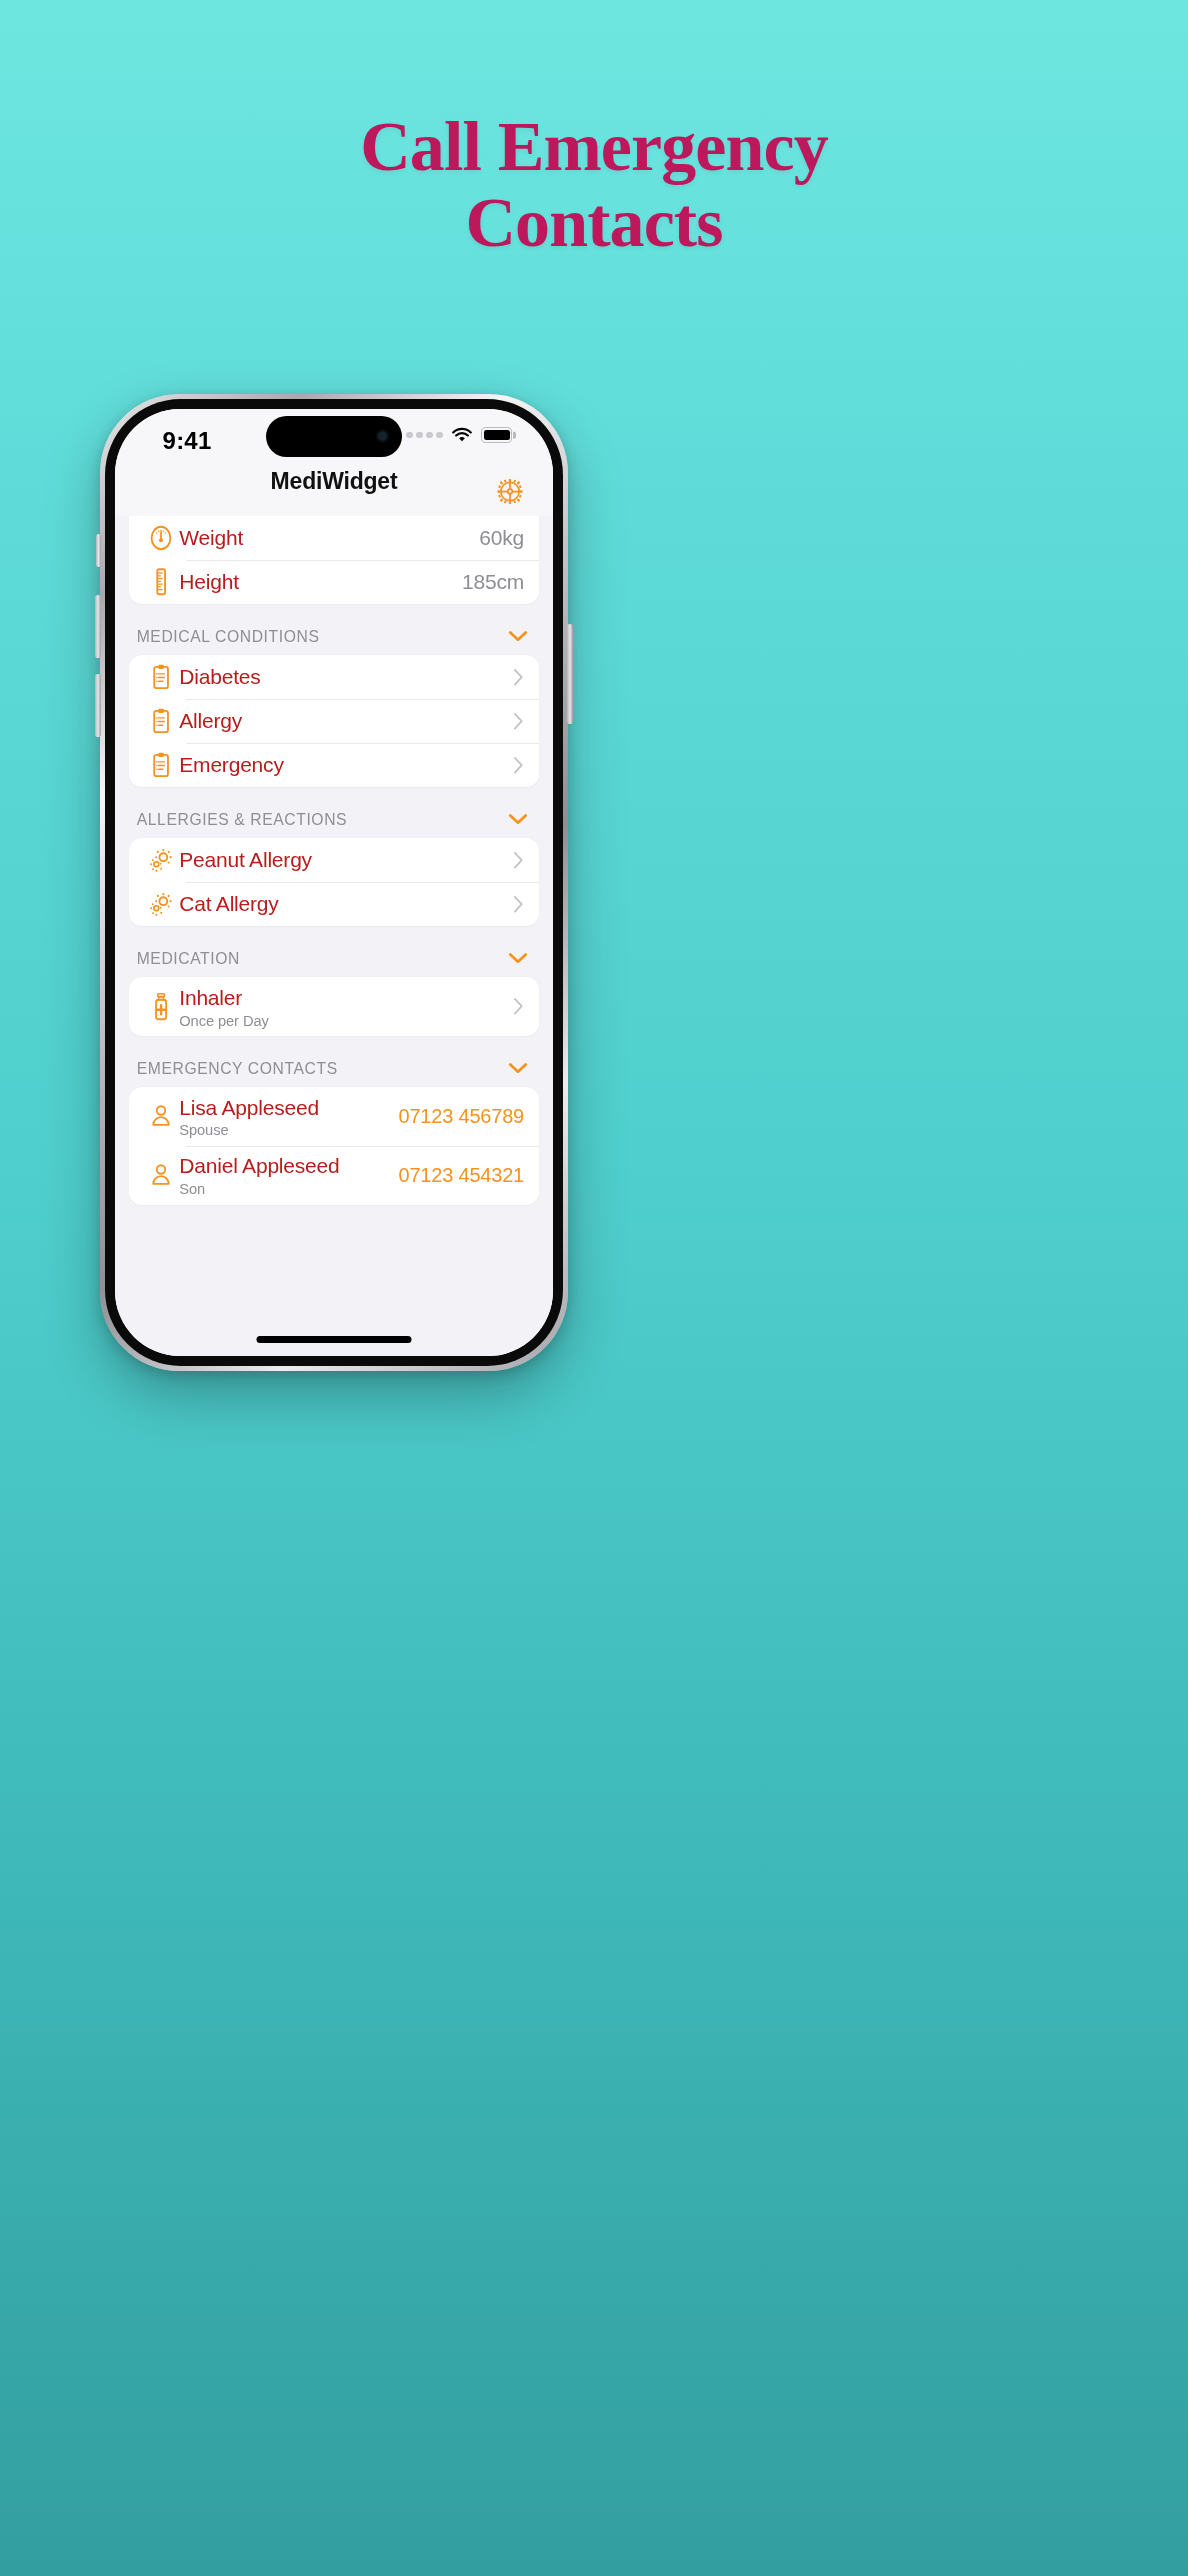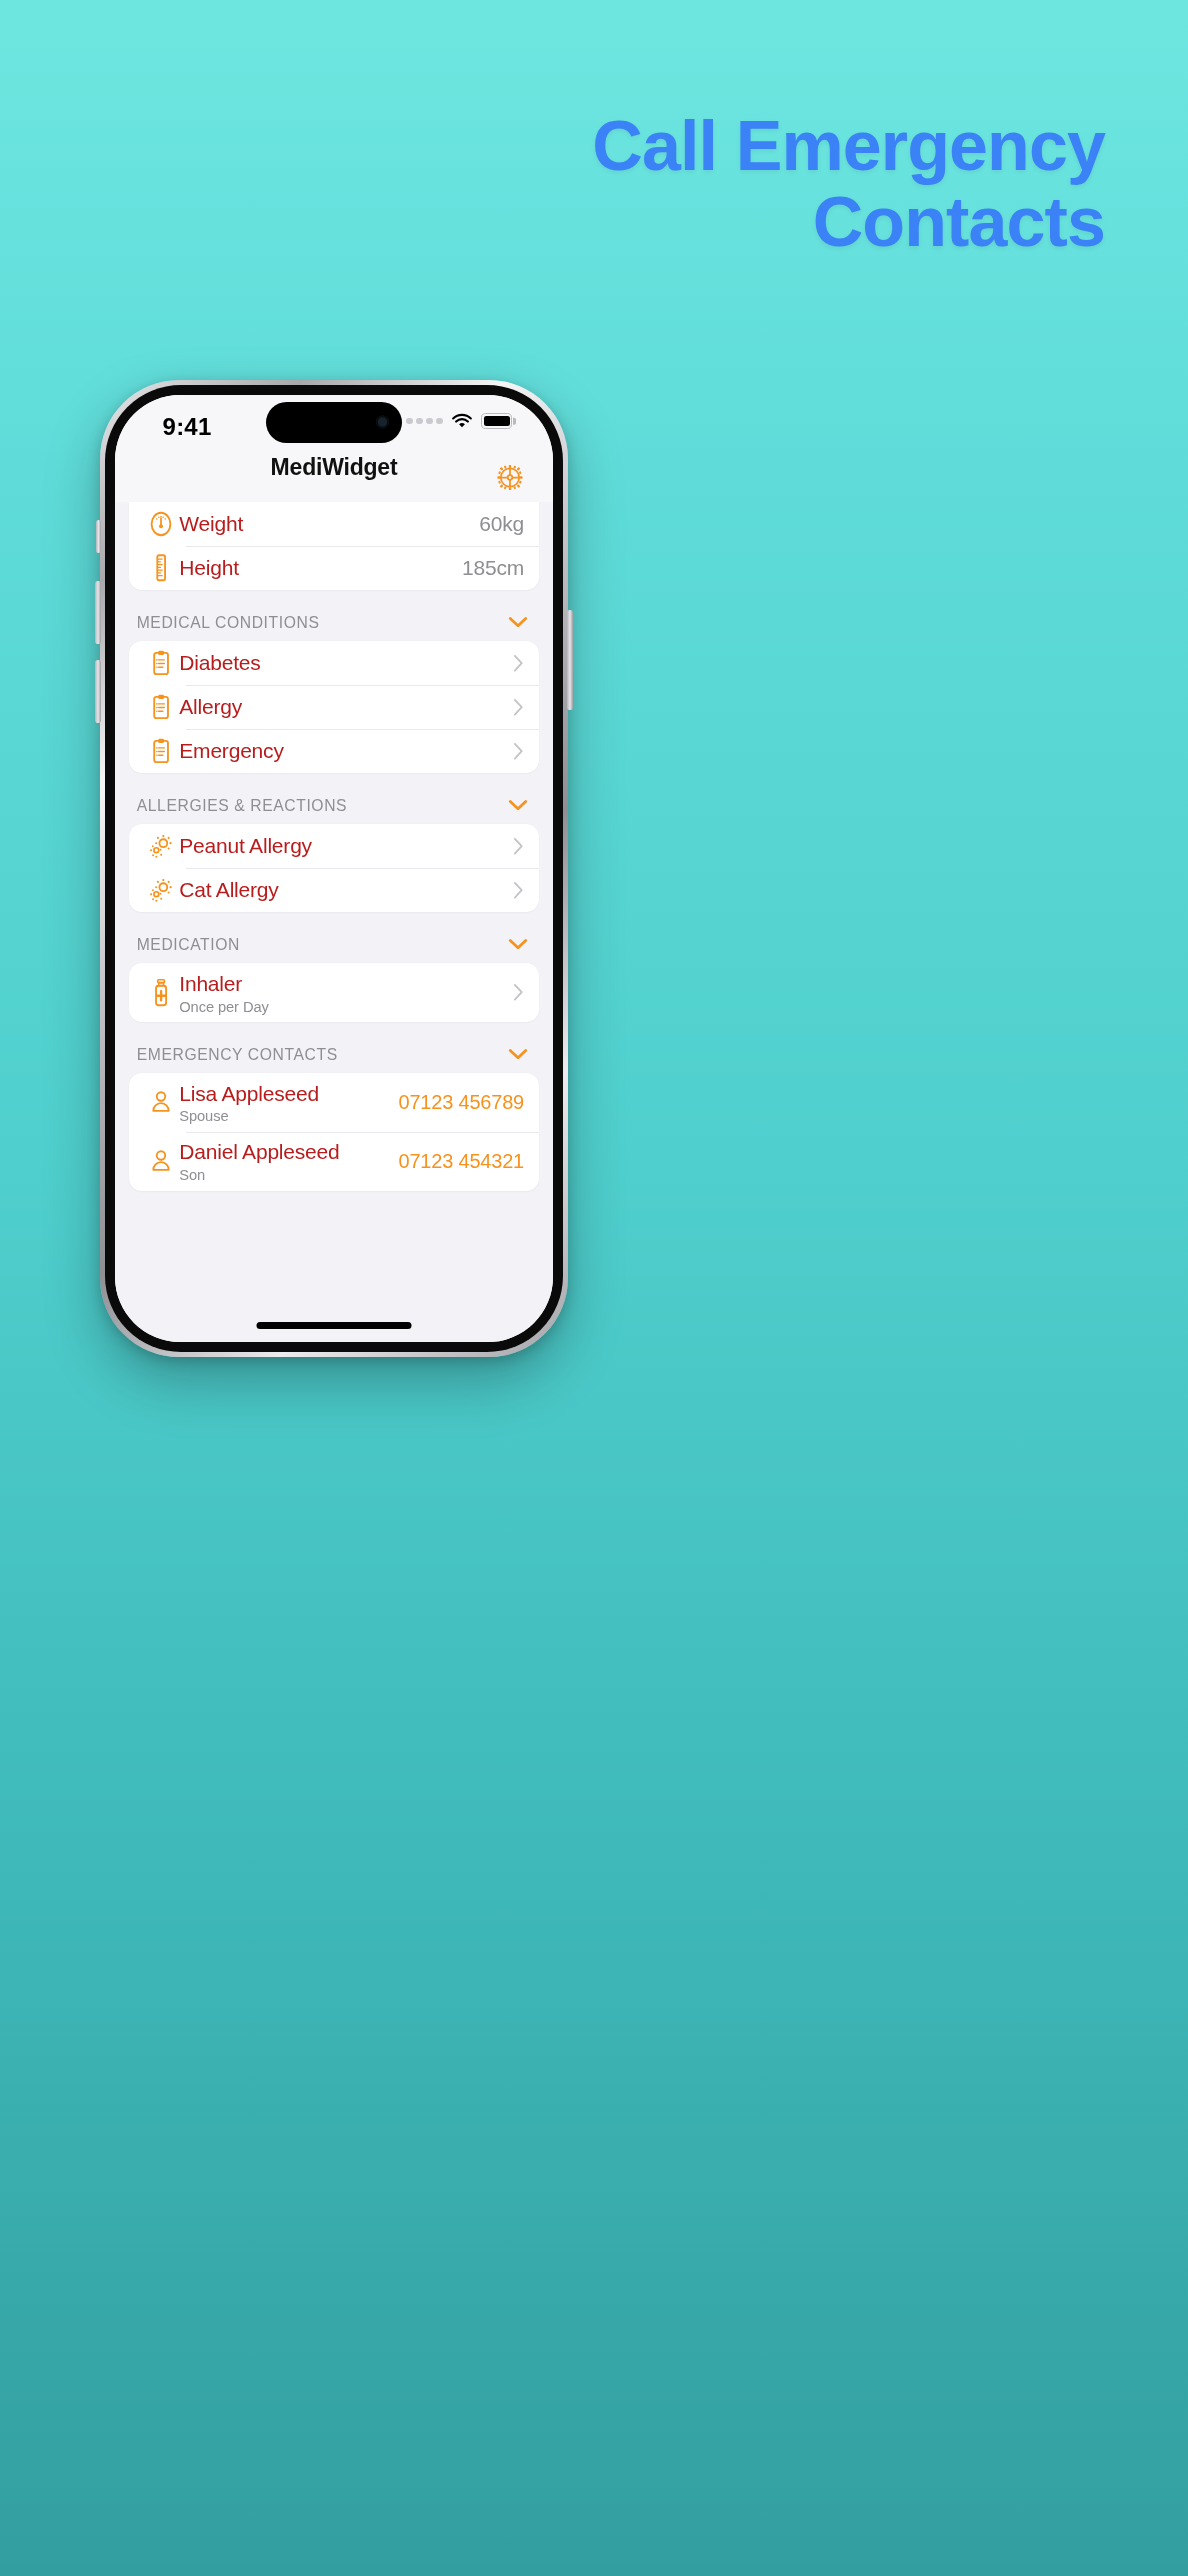--- a/index.html
+++ b/index.html
@@ -8,37 +8,37 @@
     font-family:"Liberation Sans", sans-serif;
     background:linear-gradient(180deg, #6ee6e0 0%, #5fdcd9 18%, #4fcfcd 45%, #3fb9ba 72%, #339e9f 100%);
     overflow:hidden;
     position:relative;
   }
 
   
   .headline {
     position:absolute;
     top:109px; left:0; right:0;
-    text-align:right;
-    color:#3b82f6;
-    font-family:Liberation Sans, sans-serif;
+    text-align:center;
+    color:#be185d;
+    font-family:Liberation Serif, serif;
     font-weight:bold;
     font-size:70px;
     line-height:1.08;
     letter-spacing:-0.9px;
     text-shadow:0 1.8px 5.5px rgba(0,0,0,0.07);
     padding:0 83px;
   }
   .headline .l2 { display:block; }
 
   
   .phone-wrap {
     position:absolute;
     left:100px;
-    top:380px;
+    top:394px;
     width:468px;
     height:977px;
   }
   .phone {
     position:absolute; inset:0;
     border-radius:79px;
     background:linear-gradient(135deg,#e9e9ea 0%,#a9a9ad 14%,#f5f5f6 28%,#b9b9be 46%,#8e8e93 62%,#ececee 80%,#a3a3a8 100%);
     padding:4.6px;
     box-shadow:0 24px 55px rgba(0,0,0,0.28), 0 3.7px 13px rgba(0,0,0,0.18);
   }

